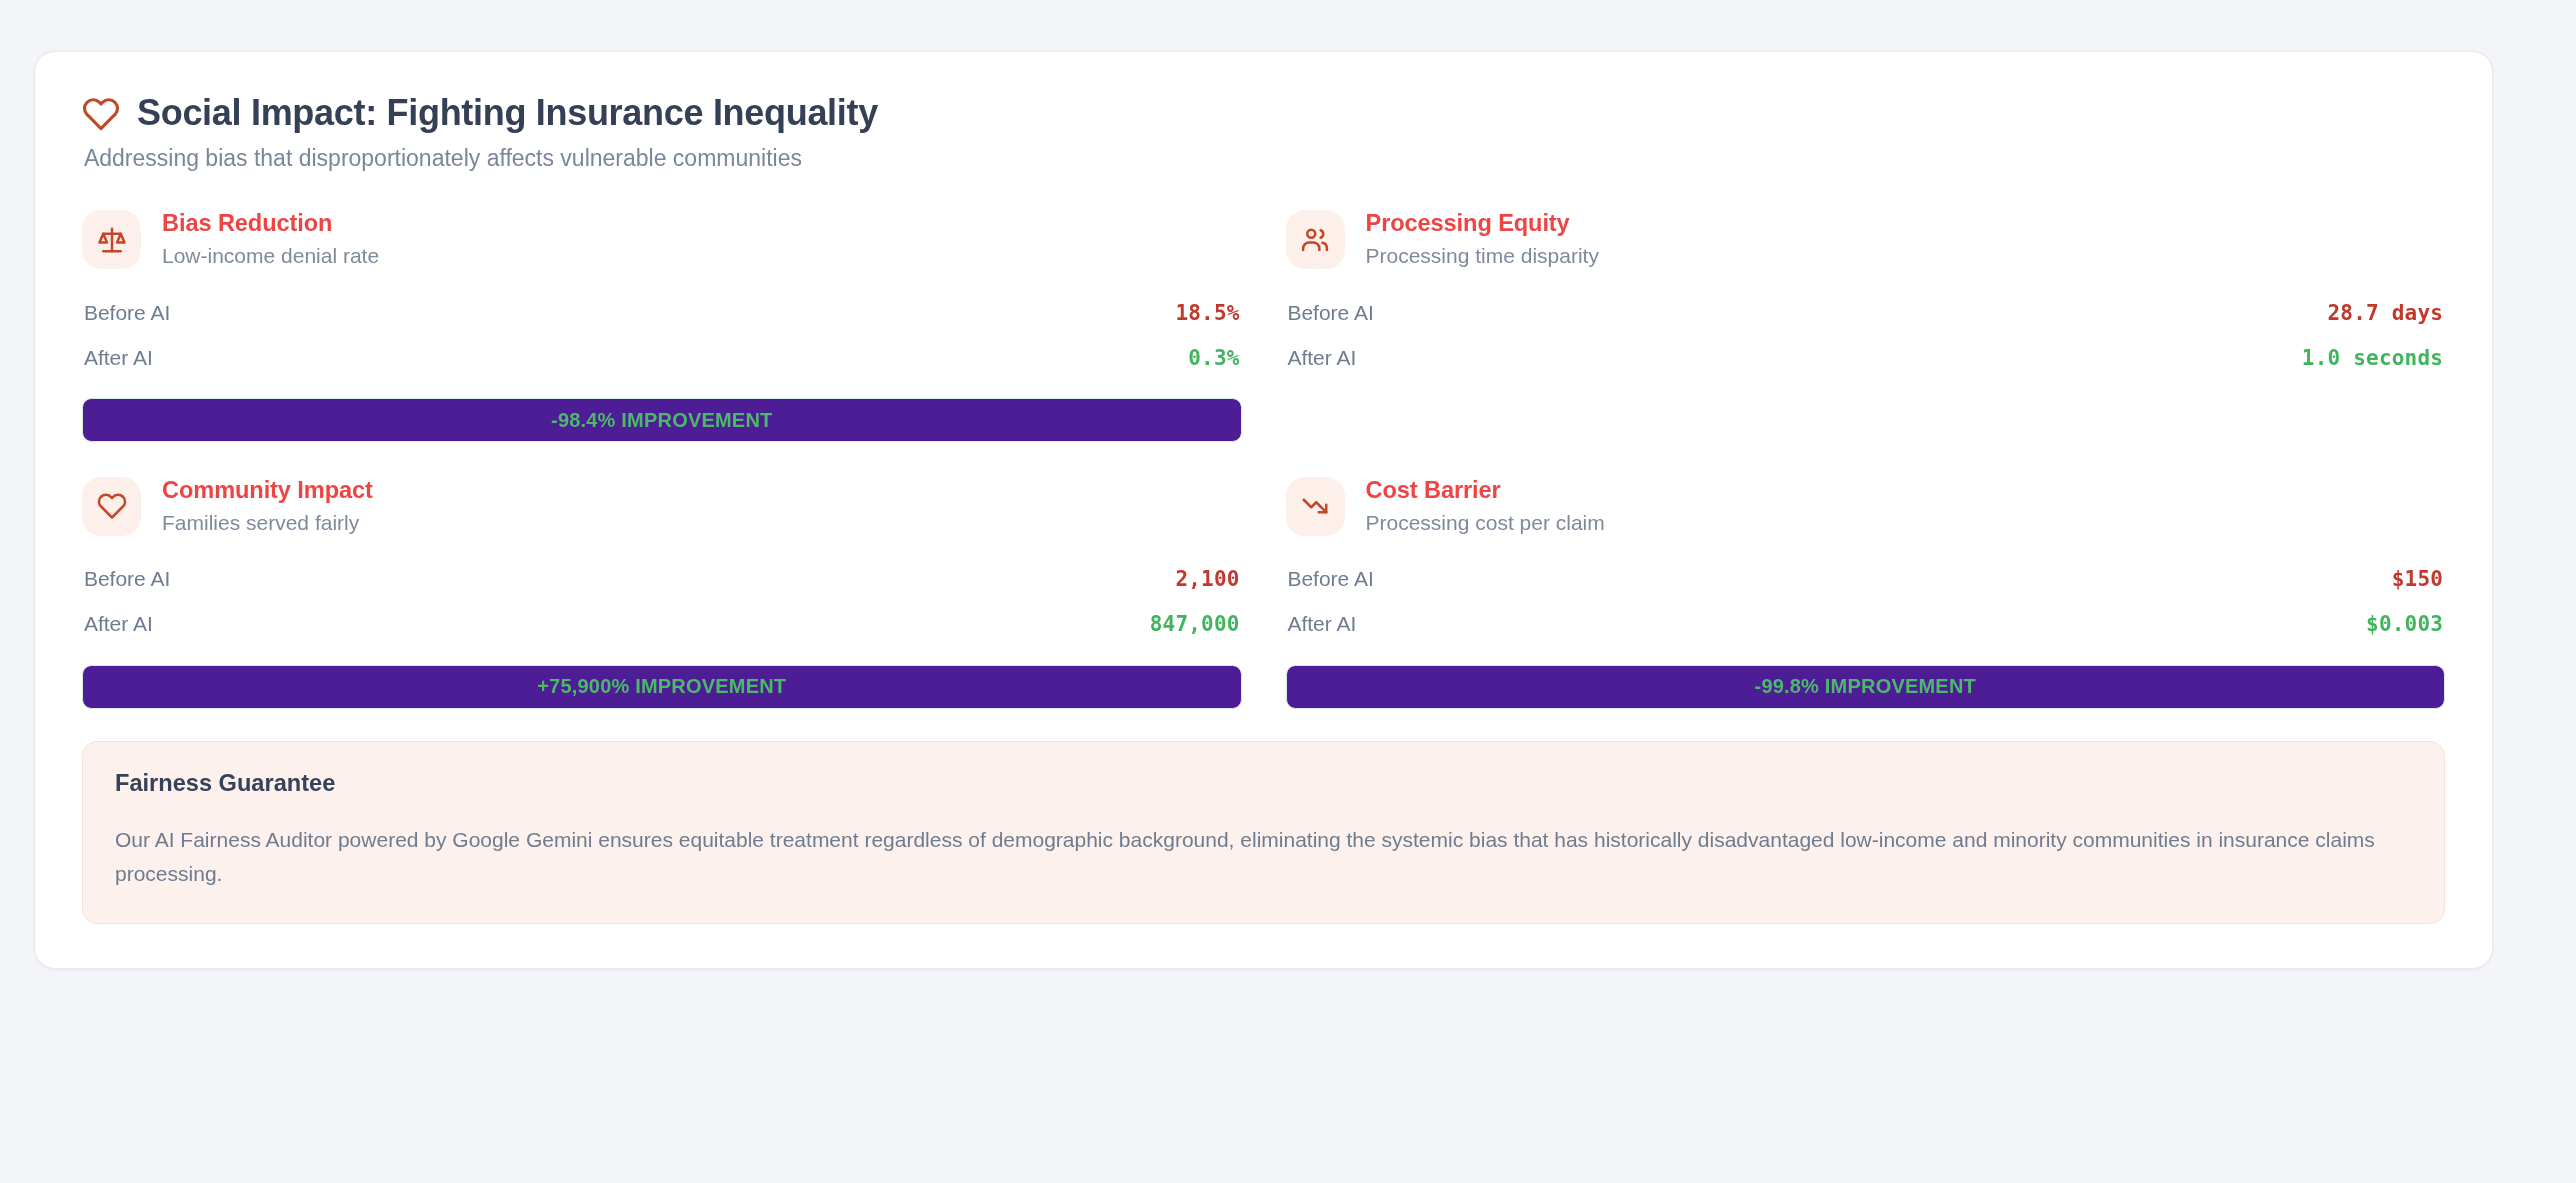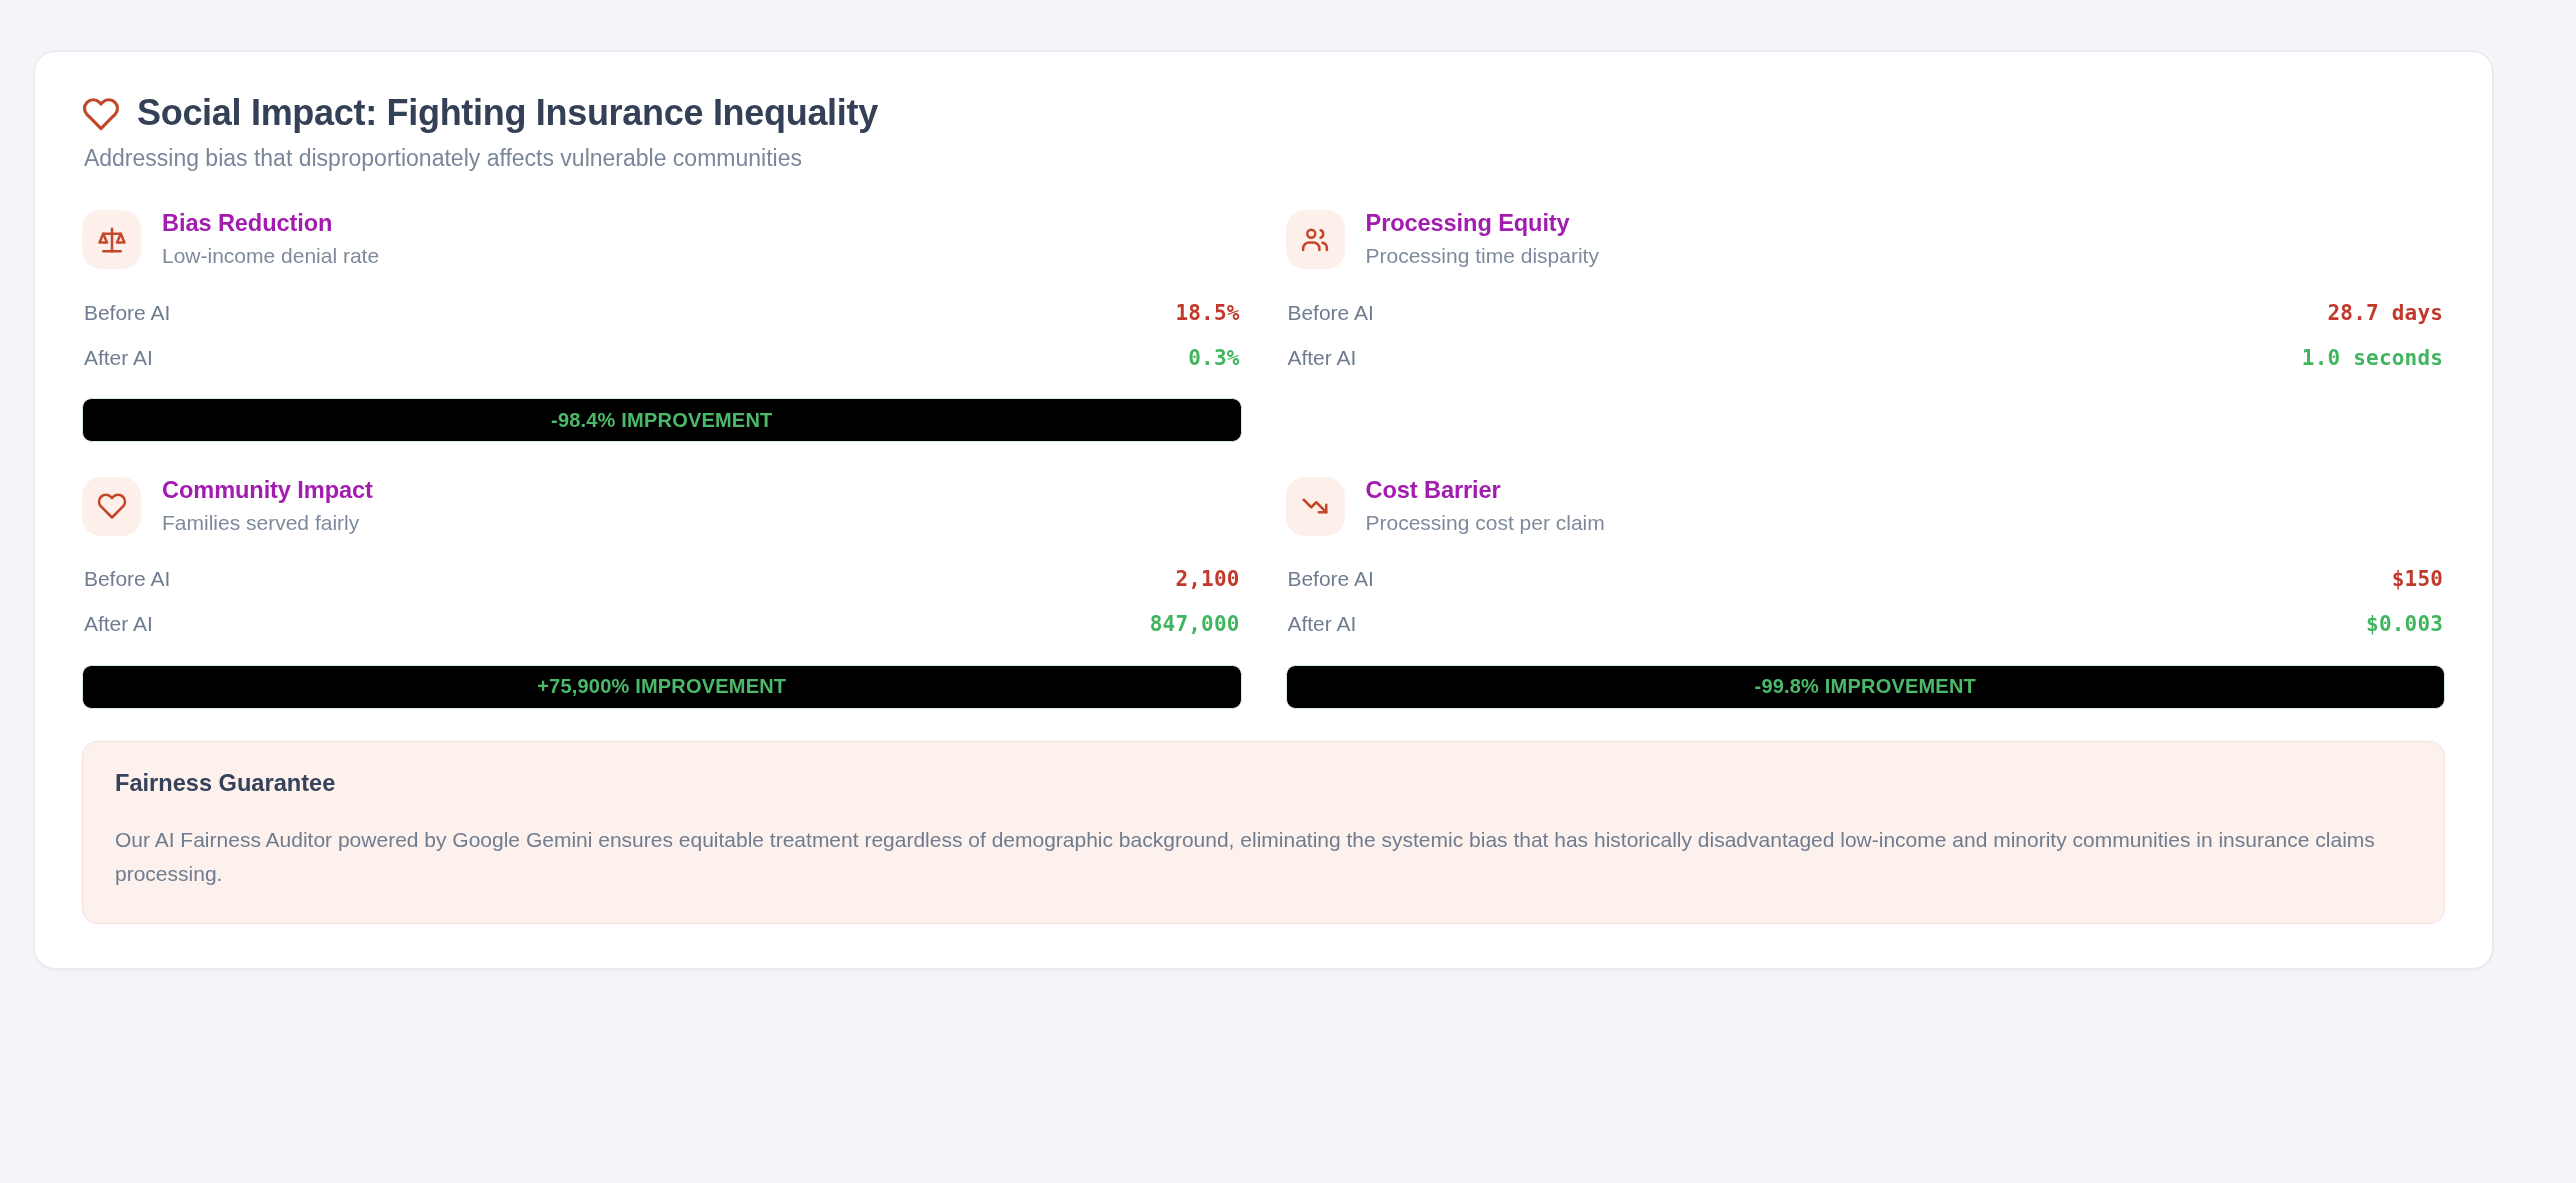--- a/index.html
+++ b/index.html
@@ -96,21 +96,21 @@
     width: 30px;
     height: 30px;
     display: block;
   }
 
   .metric-heading-text { padding-bottom: 1.9px; }
 
   .metric-label {
     font-size: 23.6px;
     font-weight: 700;
-    color: #a21caf;
+    color: #ef4444;
     letter-spacing: -0.1px;
     line-height: 1.2;
   }
 
   .metric-sublabel {
     font-size: 21px;
     color: #7e8a9c;
     margin-top: 5.7px;
     line-height: 1.2;
   }
@@ -133,21 +133,21 @@
     font-size: 21px;
     font-weight: 700;
     letter-spacing: 0.2px;
   }
 
   .value-before { color: #c0392b; }
   .value-after  { color: #41b55d; }
 
   .improvement-pill {
     margin-top: 13.2px;
-    background: #000000;
+    background: #4c1d95;
     border: 0.9px solid #d8eddb;
     border-radius: 9.5px;
     height: 44px;
     display: flex;
     align-items: center;
     justify-content: center;
     color: #4cb96a;
     font-size: 20px;
     font-weight: 700;
     letter-spacing: 0.2px;

